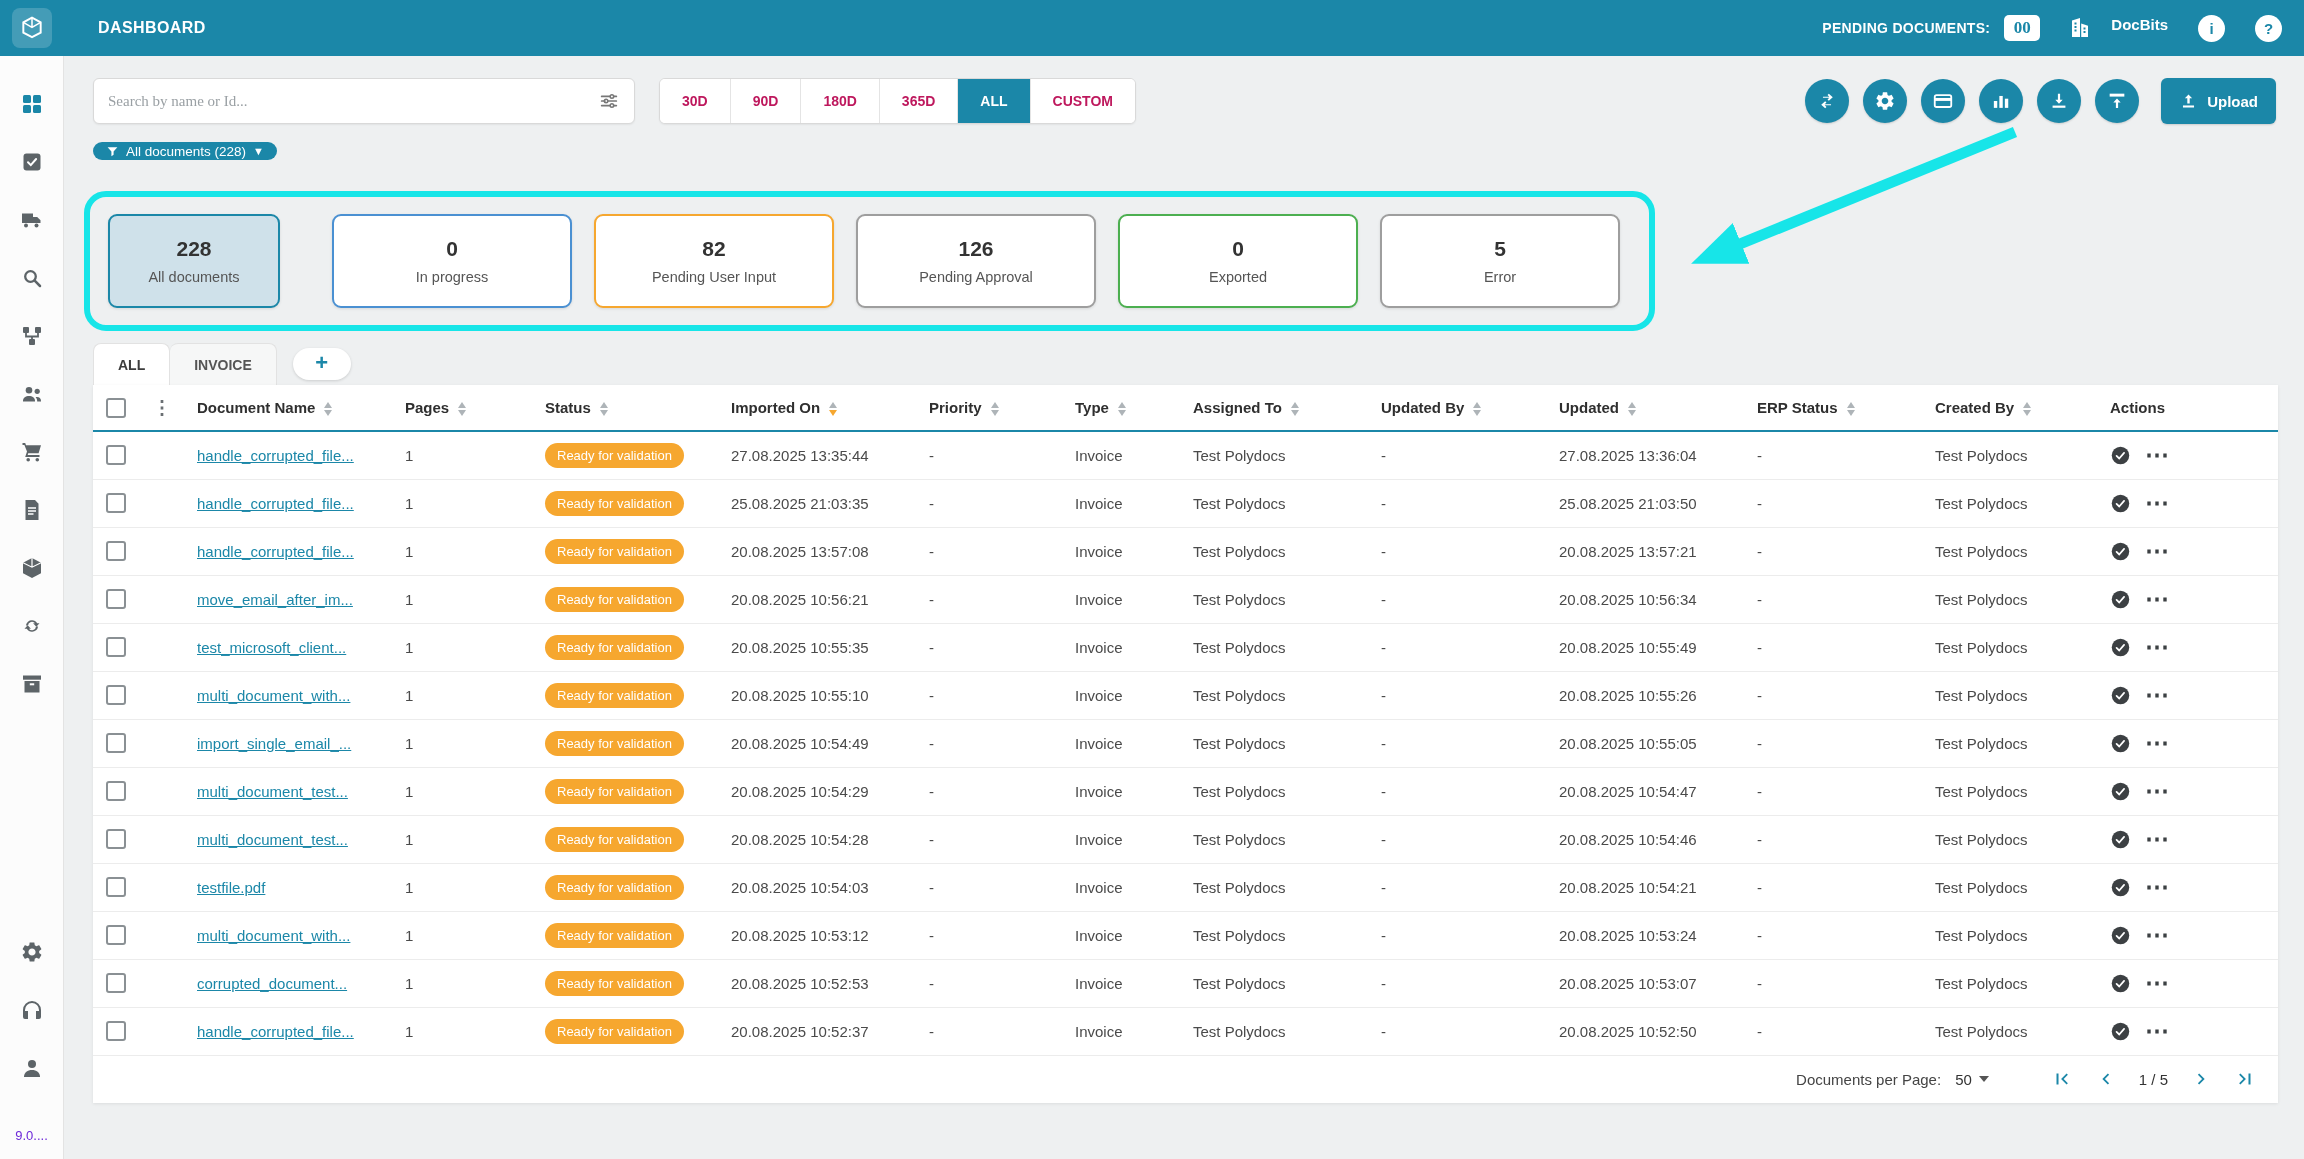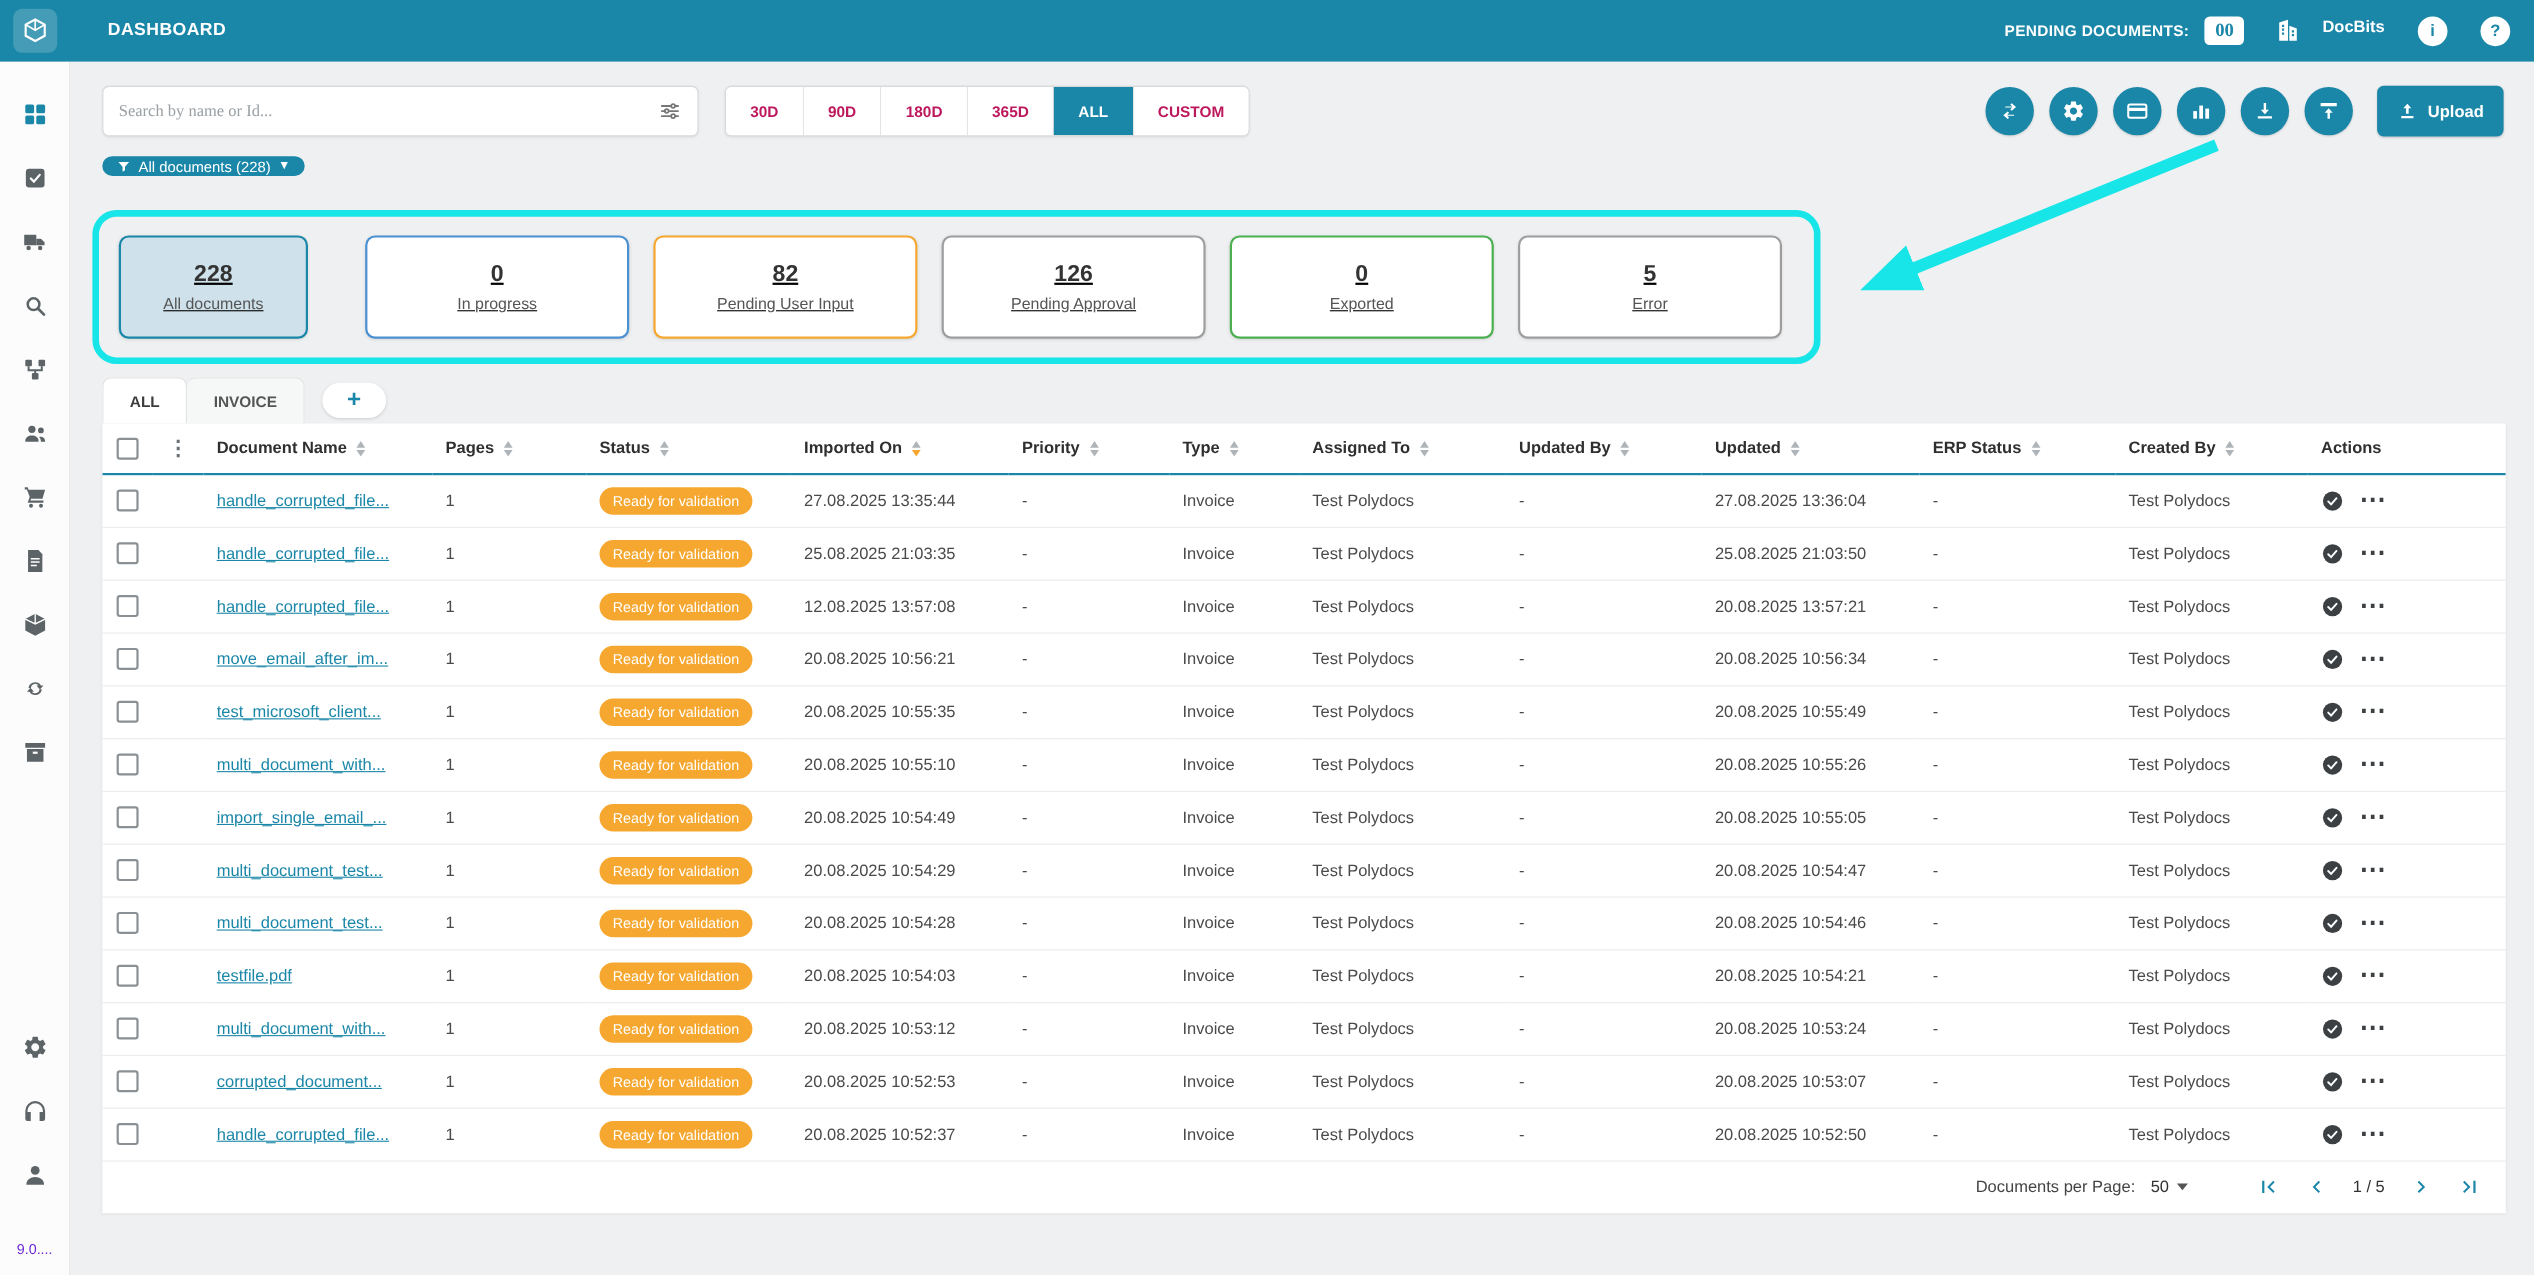--- a/index.html
+++ b/index.html
@@ -102,21 +102,21 @@
     display:flex; align-items:center; gap:7px; padding:0 13px;
     font-size:13.5px; cursor:pointer;
   }
   .filter-chip svg{ width:13px;height:13px; }
   .chip-caret{ font-size:11px; }
 
   
   .cards-frame{
     position:absolute; left:84px; top:191px; width:1571px; height:140px;
     border:6px solid var(--cyan); border-radius:22px;
-    display:flex; align-items:center; padding:0 18px; gap:22px;text-decoration:underline;
+    display:flex; align-items:center; padding:0 18px; gap:22px;
   }
   .card{
     height:94px; width:240px; background:#fff; border:2px solid #999;
     border-radius:9px; box-shadow:0 1px 3px rgba(0,0,0,.10);
     display:flex; flex-direction:column; align-items:center; justify-content:center;
     cursor:pointer;
   }
   .card:first-child{ width:172px; margin-right:30px; }
   .card.selected{ background:#cfe1ea; }
   .card-val{ font-size:21px; font-weight:bold; color:#333; }
@@ -531,21 +531,21 @@
                 <circle cx="12" cy="12" r="10" fill="#3c4043"></circle>
                 <path d="M7.5 12.4l3 3 5.6-6.4" stroke="#fff" stroke-width="2" fill="none" stroke-linecap="round"></path>
               </svg></span><span class="act-more">⋯</span></td>
         </tr>
         <tr>
           <td class="c-check"><span class="cb"></span></td>
           <td class="c-kebab"></td>
           <td><span class="doc-link">handle_corrupted_file...</span></td>
           <td>1</td>
           <td><span class="badge">Ready for validation</span></td>
-          <td>12.08.2025 13:57:08</td>
+          <td>20.08.2025 13:57:08</td>
           <td>-</td>
           <td>Invoice</td>
           <td>Test Polydocs</td>
           <td>-</td>
           <td>20.08.2025 13:57:21</td>
           <td>-</td>
           <td>Test Polydocs</td>
           <td class="c-act"><span class="act-check"><svg viewBox="0 0 24 24">
                 <circle cx="12" cy="12" r="10" fill="#3c4043"></circle>
                 <path d="M7.5 12.4l3 3 5.6-6.4" stroke="#fff" stroke-width="2" fill="none" stroke-linecap="round"></path>

